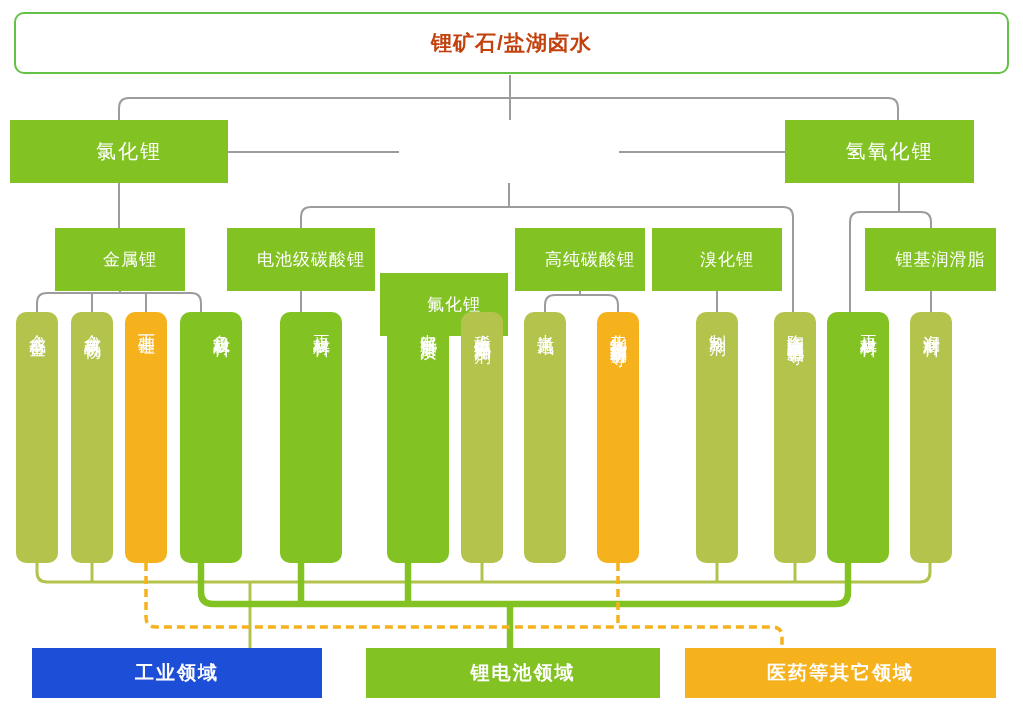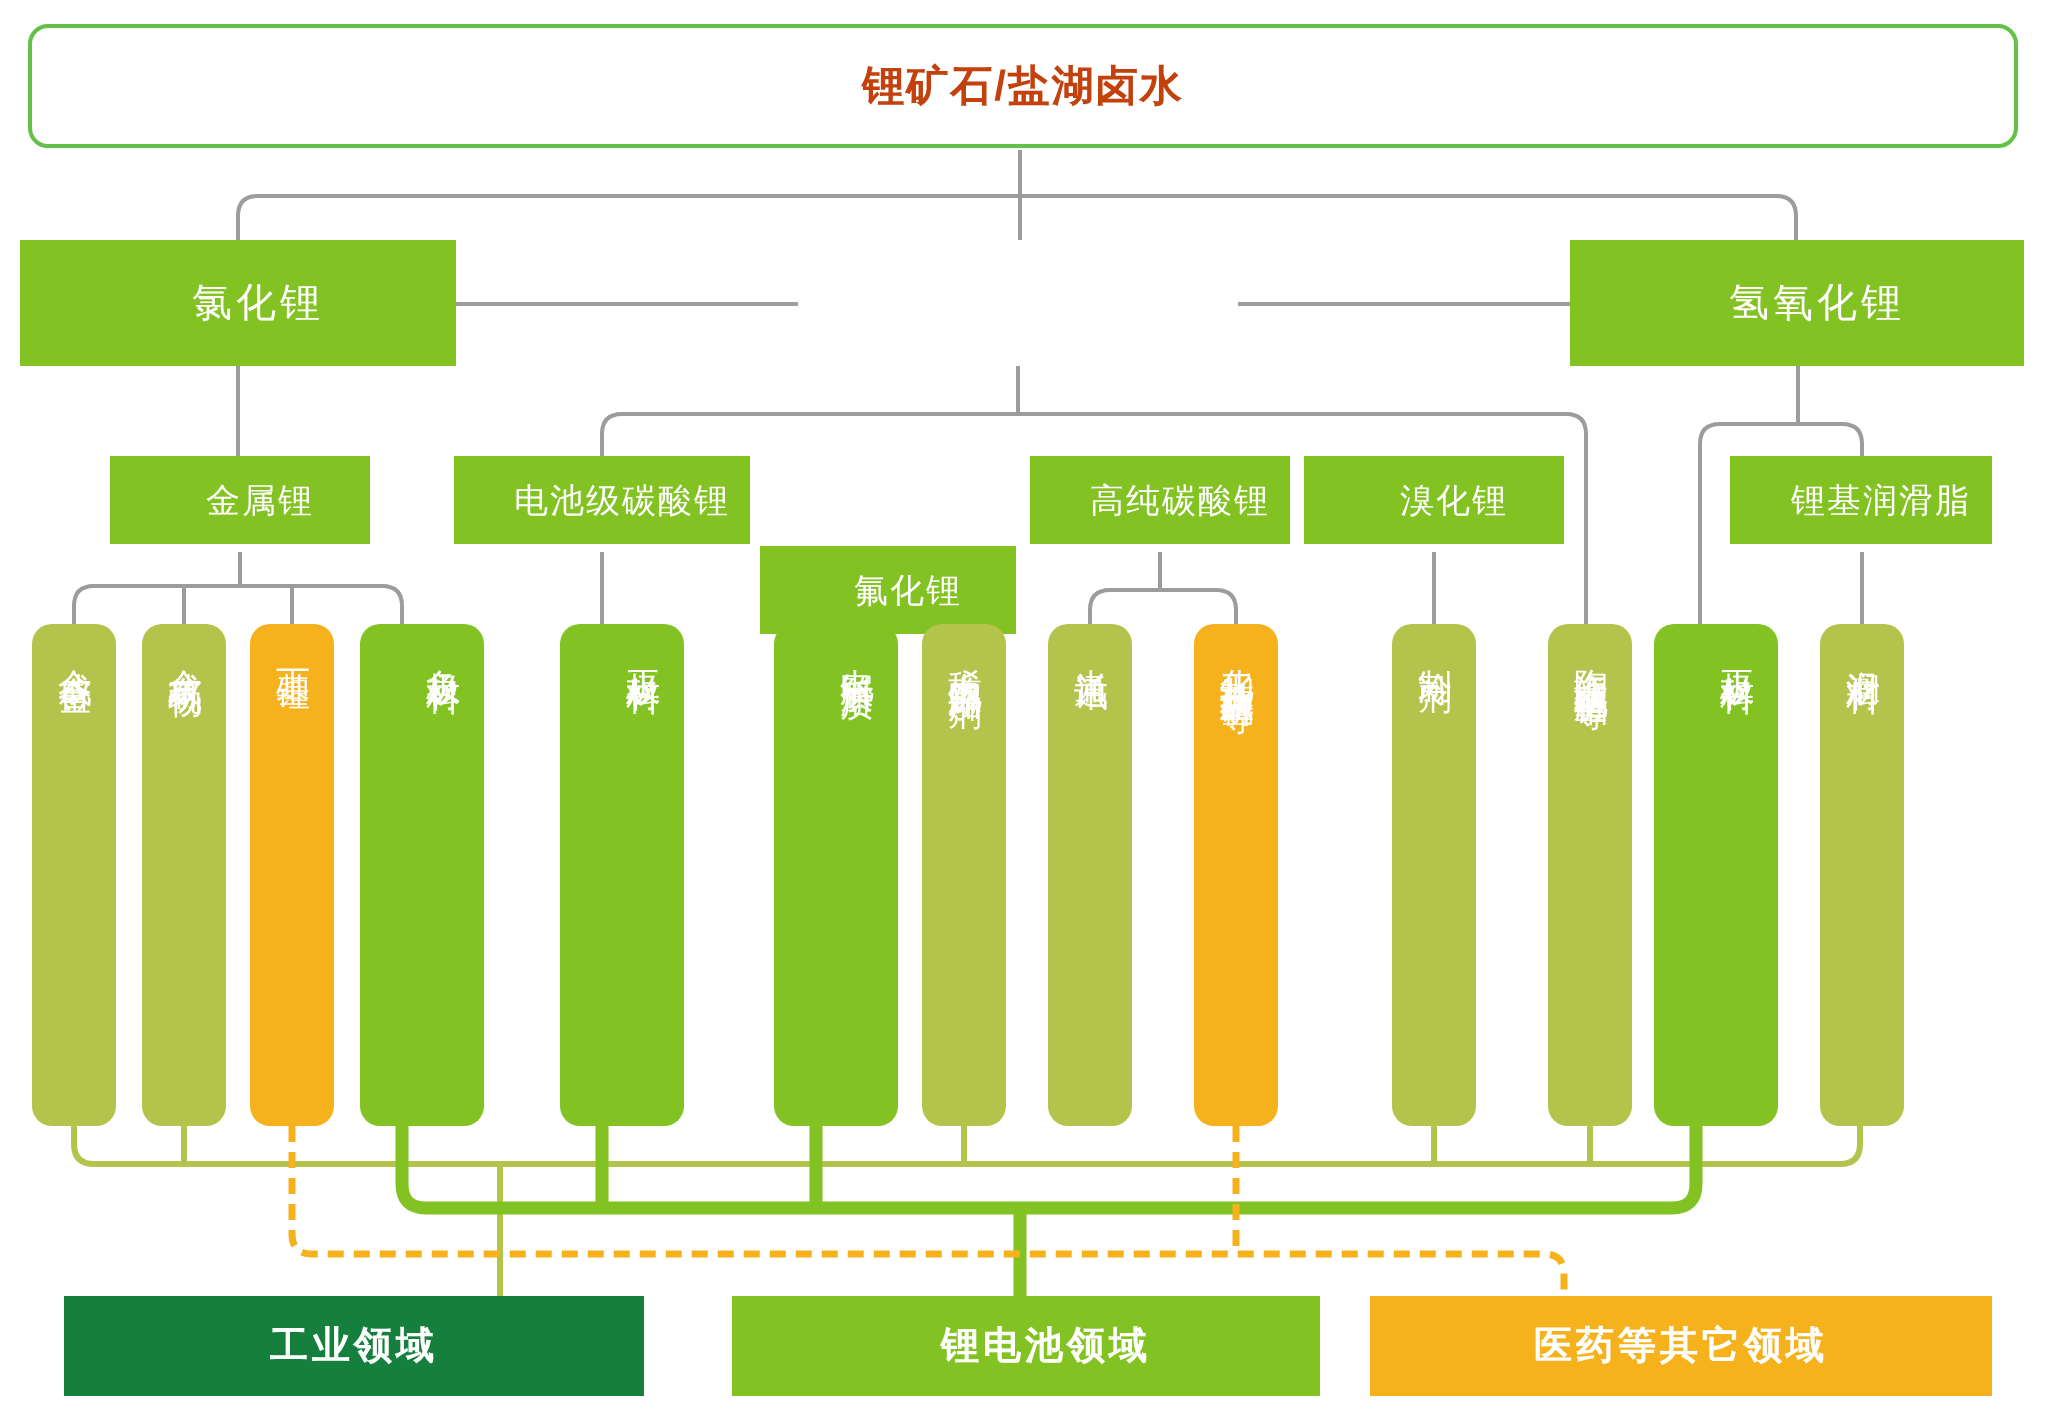--- a/index.html
+++ b/index.html
@@ -4,30 +4,30 @@
 <style>
   html,body{margin:0;padding:0;background:#ffffff;}
   body{font-family:"Liberation Sans","DejaVu Sans",sans-serif;}
   .canvas{position:relative;width:1023px;height:711px;background:#fff;overflow:hidden;}
   svg.wires{position:absolute;left:0;top:0;z-index:1;}
   .node{position:absolute;z-index:2;display:flex;align-items:center;justify-content:center;
         color:#fff;box-sizing:border-box;}
   .root-box{background:#ffffff;border:2px solid #62c146;border-radius:10px;
             color:#c2410c;font-weight:bold;font-size:21px;letter-spacing:1px;}
   .lv2{height:63px;top:120px;font-size:20px;letter-spacing:2px;}
-  .lv3{height:44px;top:228px;font-size:17px;letter-spacing:1px;}
+  .lv3{height:63px;top:228px;font-size:17px;letter-spacing:1px;}
   .column{top:312px;width:42px;height:251px;border-radius:10px;z-index:2;position:absolute;
           display:flex;justify-content:center;color:#fff;}
   .column .vtxt{writing-mode:vertical-rl;text-orientation:upright;font-size:17px;
                 letter-spacing:2px;padding-top:9px;line-height:42px;}
   .sector{top:648px;height:50px;font-weight:bold;font-size:19px;letter-spacing:2px;}
   .bg-green{background:#82c222;padding-left:20px;}
   .bg-olive{background:#b3c34c;}
   .bg-orange{background:#f6b21d;}
-  .bg-olive2{background:#15803d;}
+  .bg-olive2{background:#1d4ed8;}
 </style>
 </head>
 <body>
 
 <div class="canvas">
 
   <svg class="wires" width="1023" height="711" viewBox="0 0 1023 711">
 
     <g fill="none" stroke-width="2" stroke="#9c9c9c">
       <path d="M510 75 V120"></path>
@@ -74,21 +74,21 @@
     </g>
   </svg>
 
   <div class="node root-box" style="left:14px;top:12px;width:995px;height:62px;">
     <span>锂矿石/盐湖卤水</span>
   </div>
 
   <div class="node lv2 bg-green" style="left:10px;width:218px;">
     <span>氯化锂</span>
   </div>
-  <div class="node lv2 bg-green" style="left:785px;width:227px;">
+  <div class="node lv2 bg-green" style="left:785px;width:189px;">
     <span>氢氧化锂</span>
   </div>
 
   <div class="node lv3 bg-green" style="left:55px;width:130px;">
     <span>金属锂</span>
   </div>
   <div class="node lv3 bg-green" style="left:227px;width:148px;">
     <span>电池级碳酸锂</span>
   </div>
   <div class="node lv3 bg-green" style="left:380px;width:128px;margin-top:45px;">

